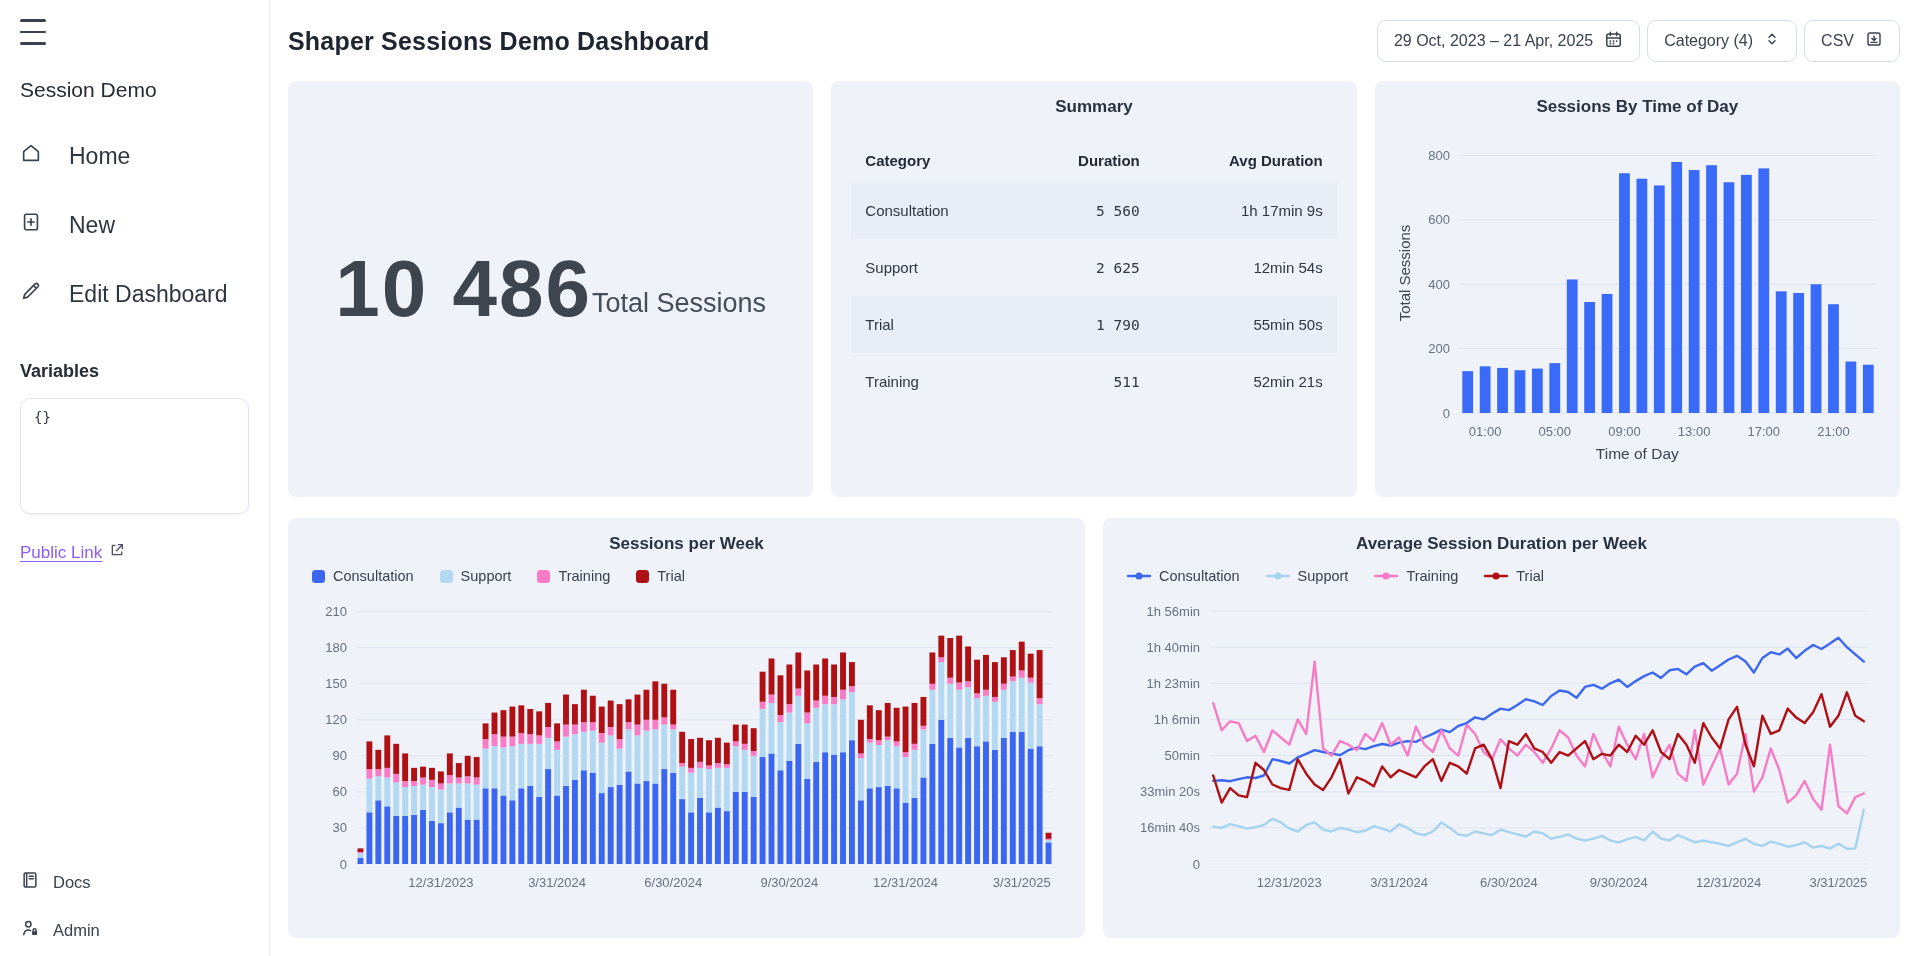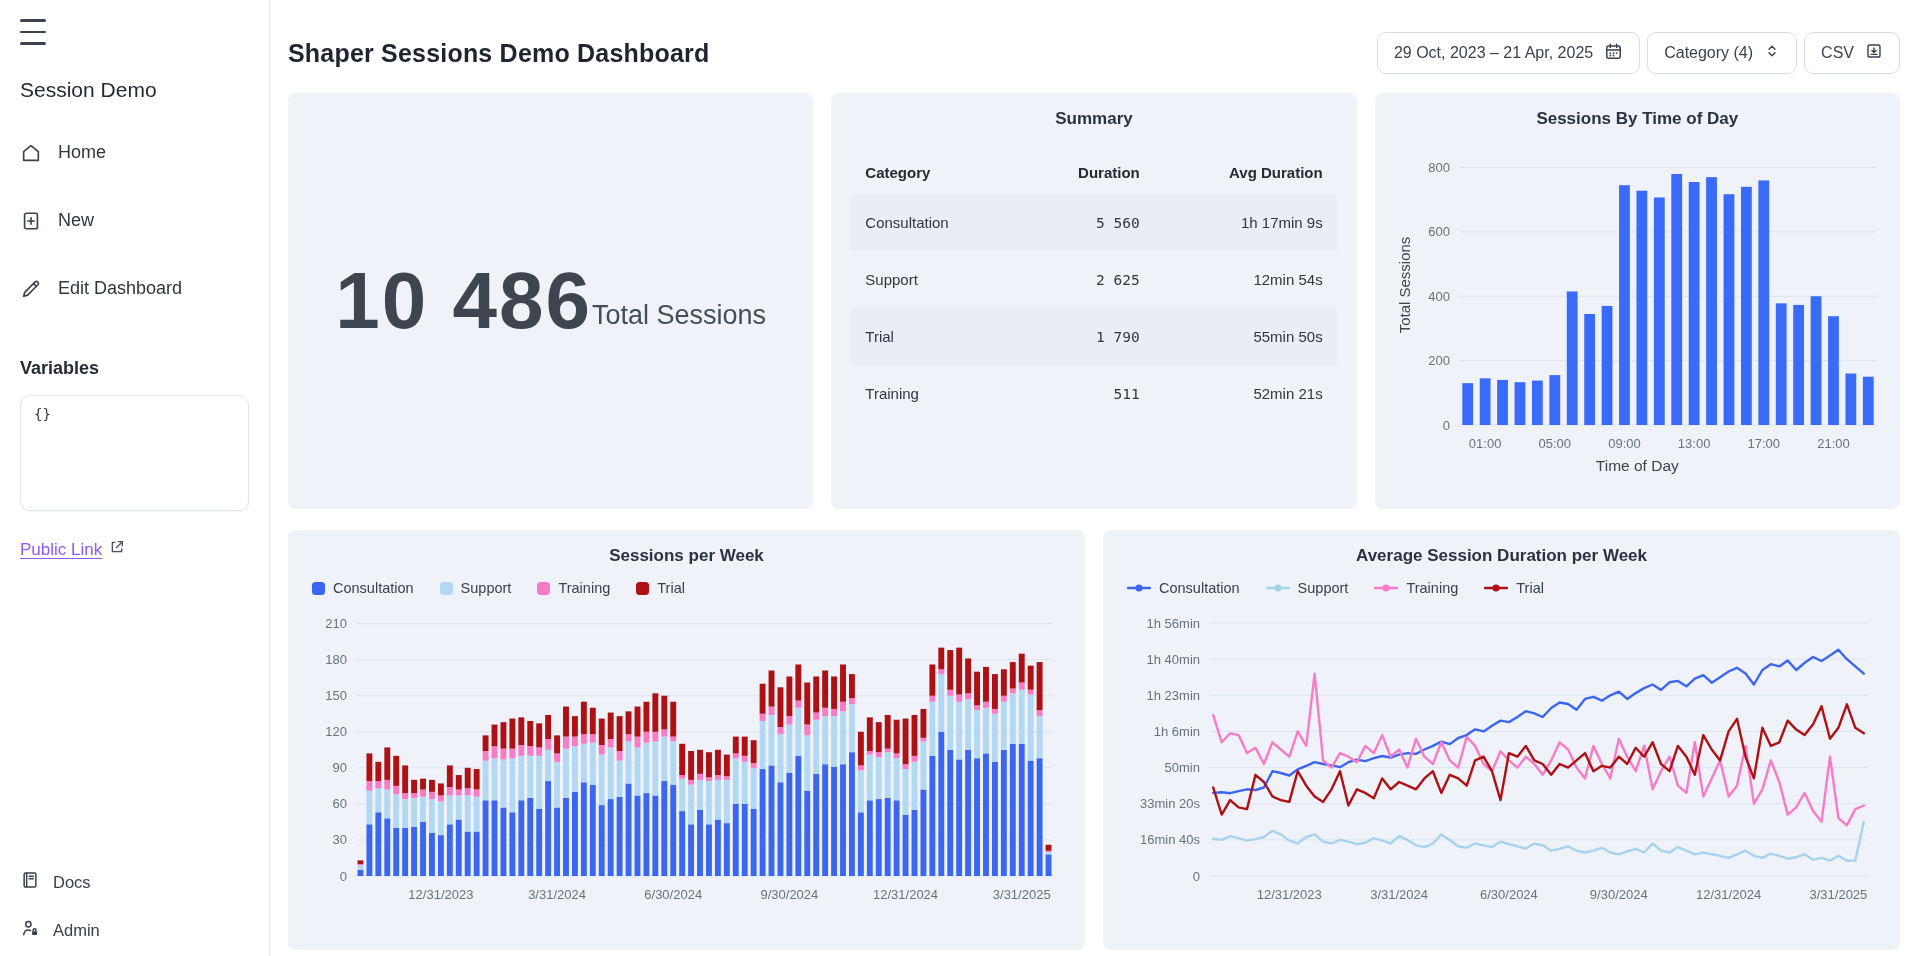--- a/index.html
+++ b/index.html
@@ -2,30 +2,30 @@
 <html><head>
 <meta charset="utf-8">
 <style>
   html,body{margin:0;padding:0}
   body{width:1920px;height:956px;background:#ffffff;font-family:"Liberation Sans",sans-serif;display:flex;overflow:hidden;color:#2e3640}
   
   .sidebar{width:270px;min-width:270px;box-sizing:border-box;border-right:1px solid #e8ebf1;padding:16px 20px 14px;display:flex;flex-direction:column;background:#fff}
   .burger{width:30px;height:26px;display:flex;flex-direction:column;justify-content:space-between;padding:3px 0;cursor:pointer}
   .burger span{display:block;width:26px;height:2.6px;background:#3a4250;border-radius:2px}
   .app-title{font-size:21px;color:#242b35;font-weight:500;margin:30px 0 40px}
-  .nav-item{display:flex;gap:16px;margin-bottom:41px;font-size:18px;color:#2e3640;cursor:pointer}
+  .nav-item{display:flex;align-items:center;gap:27px;margin-bottom:41px;font-size:23px;color:#2e3640;cursor:pointer}
   .nav-item svg,.side-foot-item svg{flex:none}
   .vars-label{font-size:18px;font-weight:600;color:#262d37;margin:12px 0 16px}
   .vars-box{border:1px solid #dfe5f0;border-radius:10px;height:116px;padding:10px 13px;box-sizing:border-box;background:#fff;font-family:"DejaVu Sans Mono",monospace;font-size:14px;color:#333a44;box-shadow:0 1px 2px rgba(16,24,40,.05);cursor:text}
   .public-link{margin-top:28px;display:flex;align-items:center;gap:7px;font-size:17px;color:#8b5cf6;cursor:pointer}
   .public-link .pl-text{text-decoration:underline;text-underline-offset:3px}
   .side-foot{margin-top:auto}
   .side-foot-item{display:flex;align-items:center;gap:13px;font-size:16.5px;color:#39414c;margin-top:24px;cursor:pointer}
   
-  .main{flex:1;box-sizing:border-box;padding:16px 20px 0 18px;min-width:0}
+  .main{flex:1;box-sizing:border-box;padding:4px 20px 0 18px;min-width:0}
   .topbar{display:flex;align-items:center;justify-content:space-between;margin:13px 0 16px;height:48px}
   .page-title{font-size:25px;font-weight:700;color:#1e2530;letter-spacing:.2px}
   .controls{display:flex;gap:7px;align-items:center}
   .btn{display:flex;align-items:center;gap:11px;height:42px;padding:0 16px;border:1px solid #d7dde8;border-radius:9px;background:#fff;font-size:16px;color:#3a4250;cursor:pointer;white-space:nowrap}
   
   .grid-top{display:grid;grid-template-columns:1fr 1fr 1fr;gap:18px;height:416px}
   .grid-bottom{display:grid;grid-template-columns:1fr 1fr;gap:18px;height:420px;margin-top:21px}
   .card{background:#eff2f8;border-radius:8px;box-sizing:border-box;padding:16px 20px;overflow:hidden}
   .card-title{text-align:center;font-weight:700;font-size:17px;color:#2a3240;}
   

